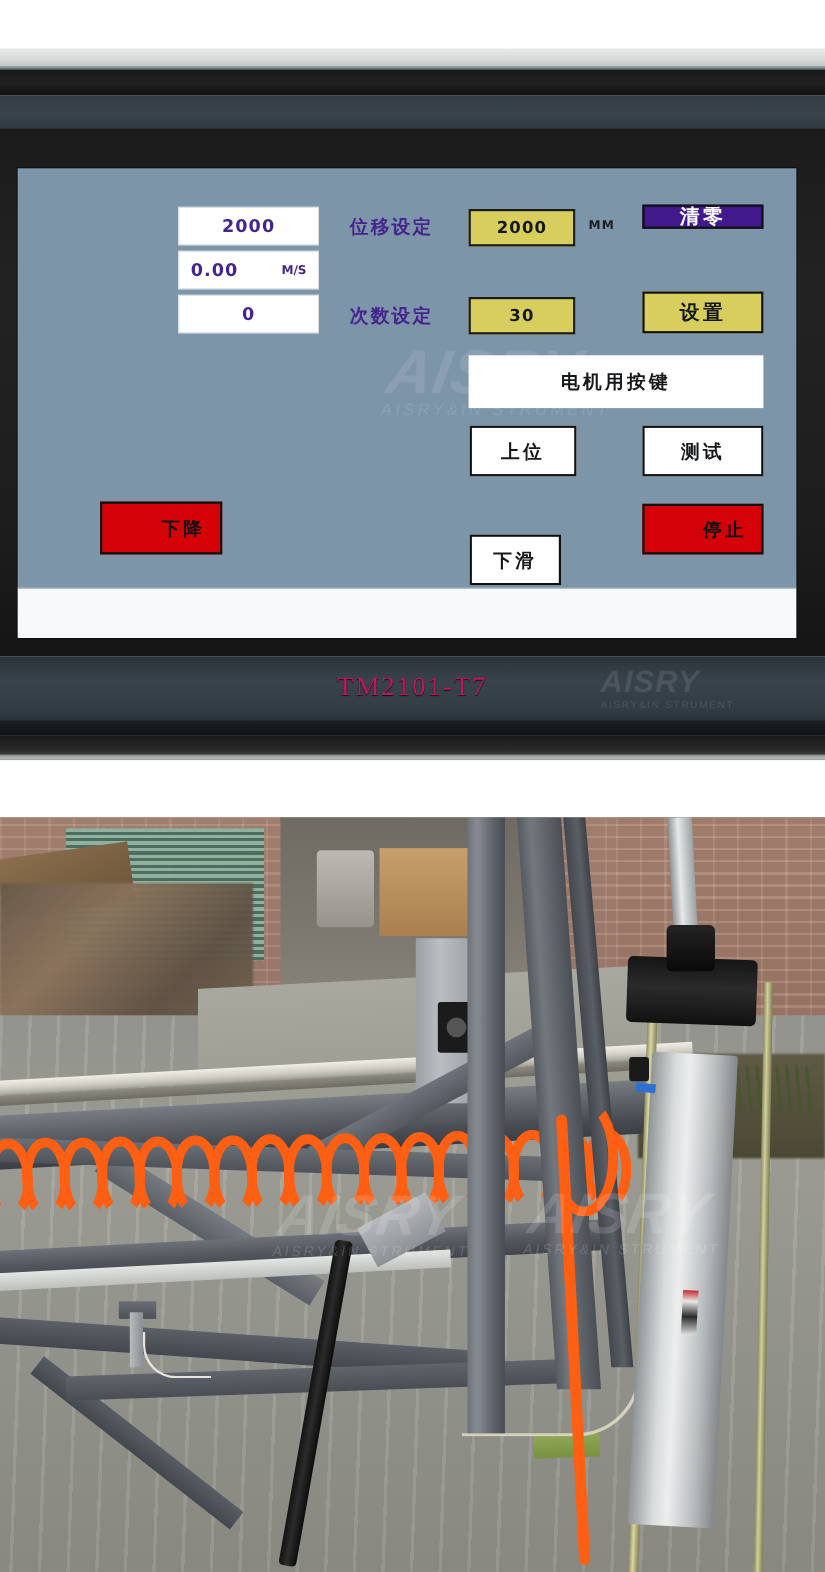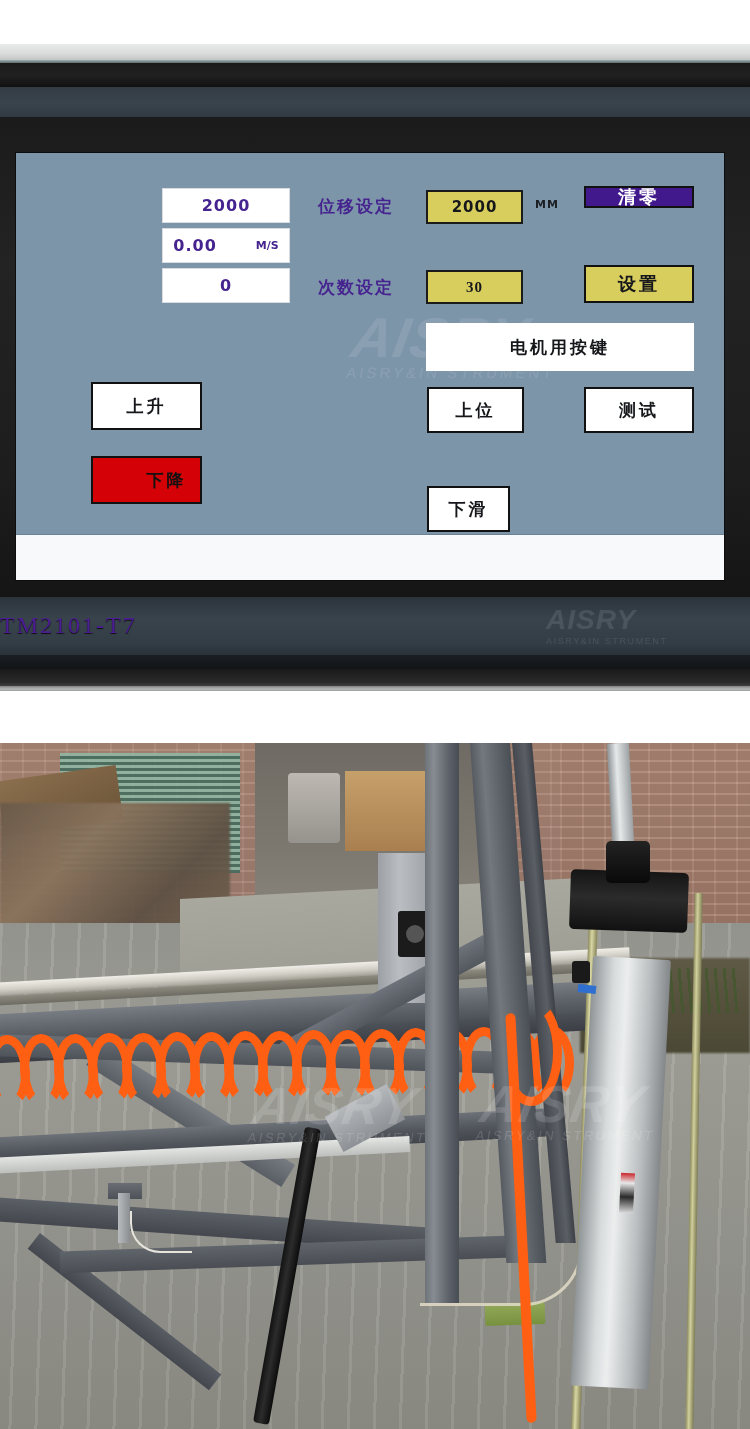--- a/index.html
+++ b/index.html
@@ -36,23 +36,23 @@
   .dev-chin{position:absolute;left:0;top:597px;width:750px;height:62px;
     background:linear-gradient(180deg,#2b343b 0%,#39434b 35%,#333d45 75%,#262e35 100%);}
   .dev-chin-shadow{position:absolute;left:0;top:655px;width:750px;height:14px;
     background:linear-gradient(180deg,#1a1f23 0%,#101417 100%);}
   .dev-foot{position:absolute;left:0;top:669px;width:750px;height:22px;
     background:linear-gradient(180deg,#1a1a1a 0%,#2a2a2a 60%,#5c5c5c 100%);}
   .dev-foot-hl{position:absolute;left:0;top:686px;width:750px;height:7px;
     background:linear-gradient(180deg,#8d8f90 0%,#c9cbcb 45%,#7a7d7e 100%);opacity:.85;}
   .dev-gap-white{position:absolute;left:0;top:691px;width:750px;height:52px;background:#fff;}
 
-  .model-label{position:absolute;left:0;top:612px;width:750px;text-align:left;
+  .model-label{position:absolute;left:0;top:612px;width:750px;text-align:center;
     font-family:"Liberation Serif","DejaVu Serif",serif;
-    font-size:24px;letter-spacing:2px;color:#4c1d95;
+    font-size:24px;letter-spacing:2px;color:#be185d;
     text-shadow:0 1px 1px rgba(0,0,0,.8);}
 
   
   .chin-wm{position:absolute;right:14px;top:606px;width:190px;height:46px;opacity:.13;
     pointer-events:none;}
   .chin-wm .wm-main{font-size:28px;font-weight:bold;font-style:italic;color:#cfd6da;letter-spacing:1px;line-height:1;}
   .chin-wm .wm-sub{font-size:9px;color:#cfd6da;letter-spacing:1.6px;margin-top:2px;}
 
   
   .screen{position:absolute;left:16px;top:153px;width:708px;height:427px;
@@ -317,45 +317,45 @@
       <div class="row" style="left:36px;top:116px;width:200px;height:32px;justify-content:flex-end;">
         <span class="lbl-dark">测试次数</span>
       </div>
       <div class="readout" style="position:absolute;left:146px;top:115px;width:126px;height:33px;">
         <span>0</span>
       </div>
 
       <div class="row" style="left:302px;top:118px;height:32px;">
         <span class="lbl-purple">次数设定</span>
       </div>
-      <div class="setbox" style="position:absolute;left:410px;top:117px;width:93px;height:30px;font-family:Liberation Serif, serif;">
+      <div class="setbox" style="position:absolute;left:410px;top:117px;width:93px;height:30px;">
         <span>30</span>
       </div>
       <div class="btn btn-gold" style="position:absolute;left:568px;top:112px;width:110px;height:38px;">
         <span>设置</span>
       </div>
 
-      <div class="btn btn-white" style="position:absolute;left:75px;top:229px;width:111px;height:48px;">
-        <span>上升</span>
-      </div>
       <div class="btn btn-red" style="position:absolute;left:75px;top:303px;width:111px;height:48px;">
         <span>下降</span>
       </div>
 
       <div class="hdr" style="position:absolute;left:410px;top:170px;width:268px;height:48px;">
         <span>电机用按键</span>
       </div>
       <div class="btn btn-white" style="position:absolute;left:411px;top:234px;width:97px;height:46px;">
         <span>上位</span>
       </div>
       <div class="btn btn-white" style="position:absolute;left:568px;top:234px;width:110px;height:46px;">
         <span>测试</span>
       </div>
       <div class="btn btn-white" style="position:absolute;left:411px;top:305px;width:83px;height:46px;margin-top:28px;">
         <span>下滑</span>
+      </div>
+      <div class="btn btn-red" style="position:absolute;left:568px;top:305px;width:110px;height:46px;">
+        <span>停止</span>
       </div>
 
       <div class="statusbar">
         <span></span>
       </div>
     </div>
 
     <div class="dev-chin"></div>
     <div class="model-label">TM2101-T7</div>
     <div class="chin-wm">

